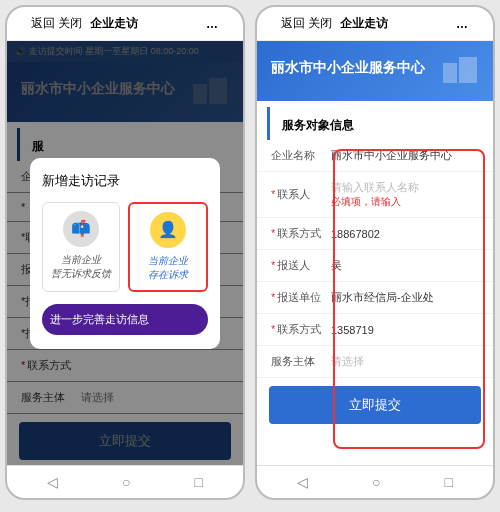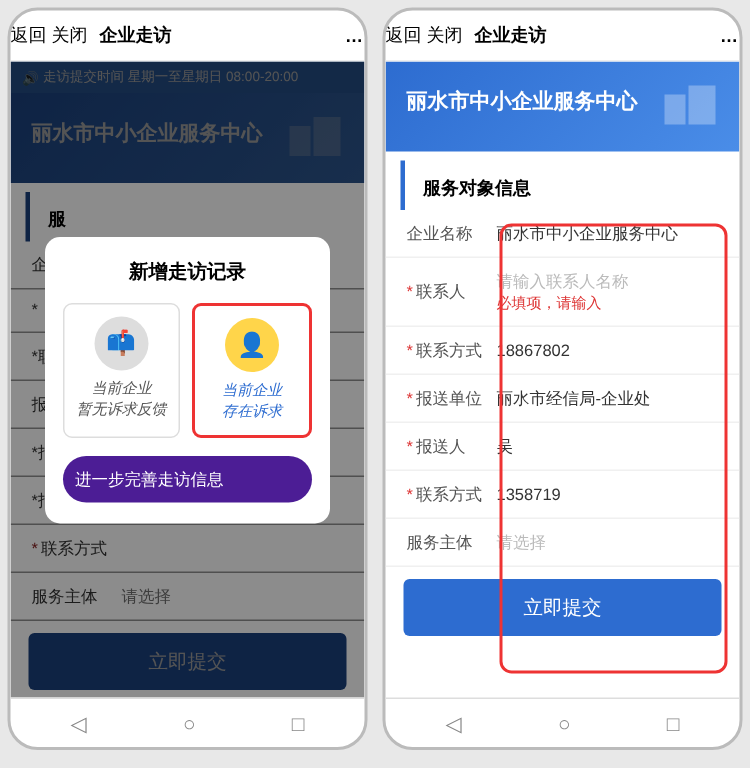--- a/index.html
+++ b/index.html
@@ -1,37 +1,37 @@
 <!DOCTYPE html>
 <html><head>
   <meta charset="utf-8">
   <style>
     * { margin: 0; padding: 0; box-sizing: border-box; }
     body { display: flex; gap: 10px; background: #e8e8e8; padding: 5px; font-family: -apple-system, sans-serif; }
     .phone { width: 240px; height: 495px; background: #fff; border-radius: 20px; border: 2px solid #bbb; overflow: hidden; display: flex; flex-direction: column; position: relative; }
-    .header { display: flex; align-items: center; padding: 8px 0; font-size: 12px; border-bottom: 1px solid #eee; }
+    .header { display: flex; align-items: center; padding: 8px 24px; font-size: 12px; border-bottom: 1px solid #eee; }
     .header .back { margin-right: 8px; }
     .header .title { font-weight: 600; flex: 1; }
     .header .dots { font-weight: bold; letter-spacing: 1px; }
     .notice { background: #3b7dd8; color: #fff; font-size: 9px; padding: 4px 8px; display: flex; align-items: center; }
     .hero { background: linear-gradient(135deg, #2d6cd0, #4a8de8); color: #fff; padding: 18px 14px; font-size: 14px; font-weight: 600; position: relative; min-height: 60px; }
     .building-icon { position: absolute; right: 12px; top: 14px; opacity: 0.6; }
     .section-head { font-size: 12px; font-weight: 600; padding: 10px 12px 6px; border-left: 3px solid #2d6cd0; margin: 6px 0 0 10px; }
     .form-row { display: flex; align-items: center; padding: 8px 14px; font-size: 11px; border-bottom: 1px solid #f0f0f0; }
     .form-row .label { width: 60px; color: #555; }
     .form-row .req { color: #d33; margin-right: 2px; }
     .form-row .value { flex: 1; color: #333; }
     .form-row .placeholder { color: #bbb; }
     .form-row .error { color: #d33; font-size: 10px; }
     .submit-btn { background: #2d6cd0; color: #fff; text-align: center; padding: 10px; margin: 8px 12px; border-radius: 4px; font-size: 13px; }
     .navbar { display: flex; justify-content: space-around; padding: 8px; border-top: 1px solid #ddd; margin-top: auto; }
     .navbar span { color: #888; font-size: 14px; }
     .overlay { position: absolute; inset: 0; background: rgba(0,0,0,0.45); display: flex; align-items: center; justify-content: center; z-index: 10; }
     .modal { background: #fff; width: 190px; border-radius: 10px; padding: 14px 12px; }
-    .modal-title { text-align: center; font-size: 13px; font-weight: 700; margin-bottom: 12px; }
+    .modal-title { font-size: 13px; font-weight: 400; margin-bottom: 12px; }
     .cards { display: flex; gap: 8px; justify-content: center; margin-bottom: 12px; }
     .card { flex: 1; border: 1px solid #ddd; border-radius: 6px; padding: 8px 4px; text-align: center; }
     .card.selected { border: 2px solid #e33; }
     .card .icon { width: 36px; height: 36px; margin: 0 auto 6px; border-radius: 50%; display: flex; align-items: center; justify-content: center; }
     .card .icon.gray { background: #ddd; color: #888; }
     .card .icon.blue { background: #ffd54a; color: #2d6cd0; }
     .card .txt { font-size: 10px; line-height: 1.4; color: #555; font-style: italic; }
     .card.selected .txt { color: #2d6cd0; }
     .modal-btn { background: #4c1d95; color: #fff; text-align: left; border-radius: 18px; padding: 8px; font-size: 11px; }
     .highlight { position: absolute; border: 2px solid #e33; border-radius: 8px; pointer-events: none; }
@@ -130,26 +130,26 @@
     </div>
     <div class="form-row">
       <span class="label"><span class="req">*</span><span>联系人</span></span>
       <span class="value"><span class="placeholder">请输入联系人名称</span><br><span class="error">必填项，请输入</span></span>
     </div>
     <div class="form-row">
       <span class="label"><span class="req">*</span><span>联系方式</span></span>
       <span class="value">18867802</span>
     </div>
     <div class="form-row">
+      <span class="label"><span class="req">*</span><span>报送人</span></span>
+      <span class="value">吴</span>
+    </div>
+    <div class="form-row">
       <span class="label"><span class="req">*</span><span>报送单位</span></span>
       <span class="value">丽水市经信局-企业处</span>
-    </div>
-    <div class="form-row">
-      <span class="label"><span class="req">*</span><span>报送人</span></span>
-      <span class="value">吴</span>
     </div>
     <div class="form-row">
       <span class="label"><span class="req">*</span><span>联系方式</span></span>
       <span class="value">1358719</span>
     </div>
     <div class="form-row">
       <span class="label">服务主体</span>
       <span class="value placeholder">请选择</span>
     </div>
     <div class="submit-btn">立即提交</div>

